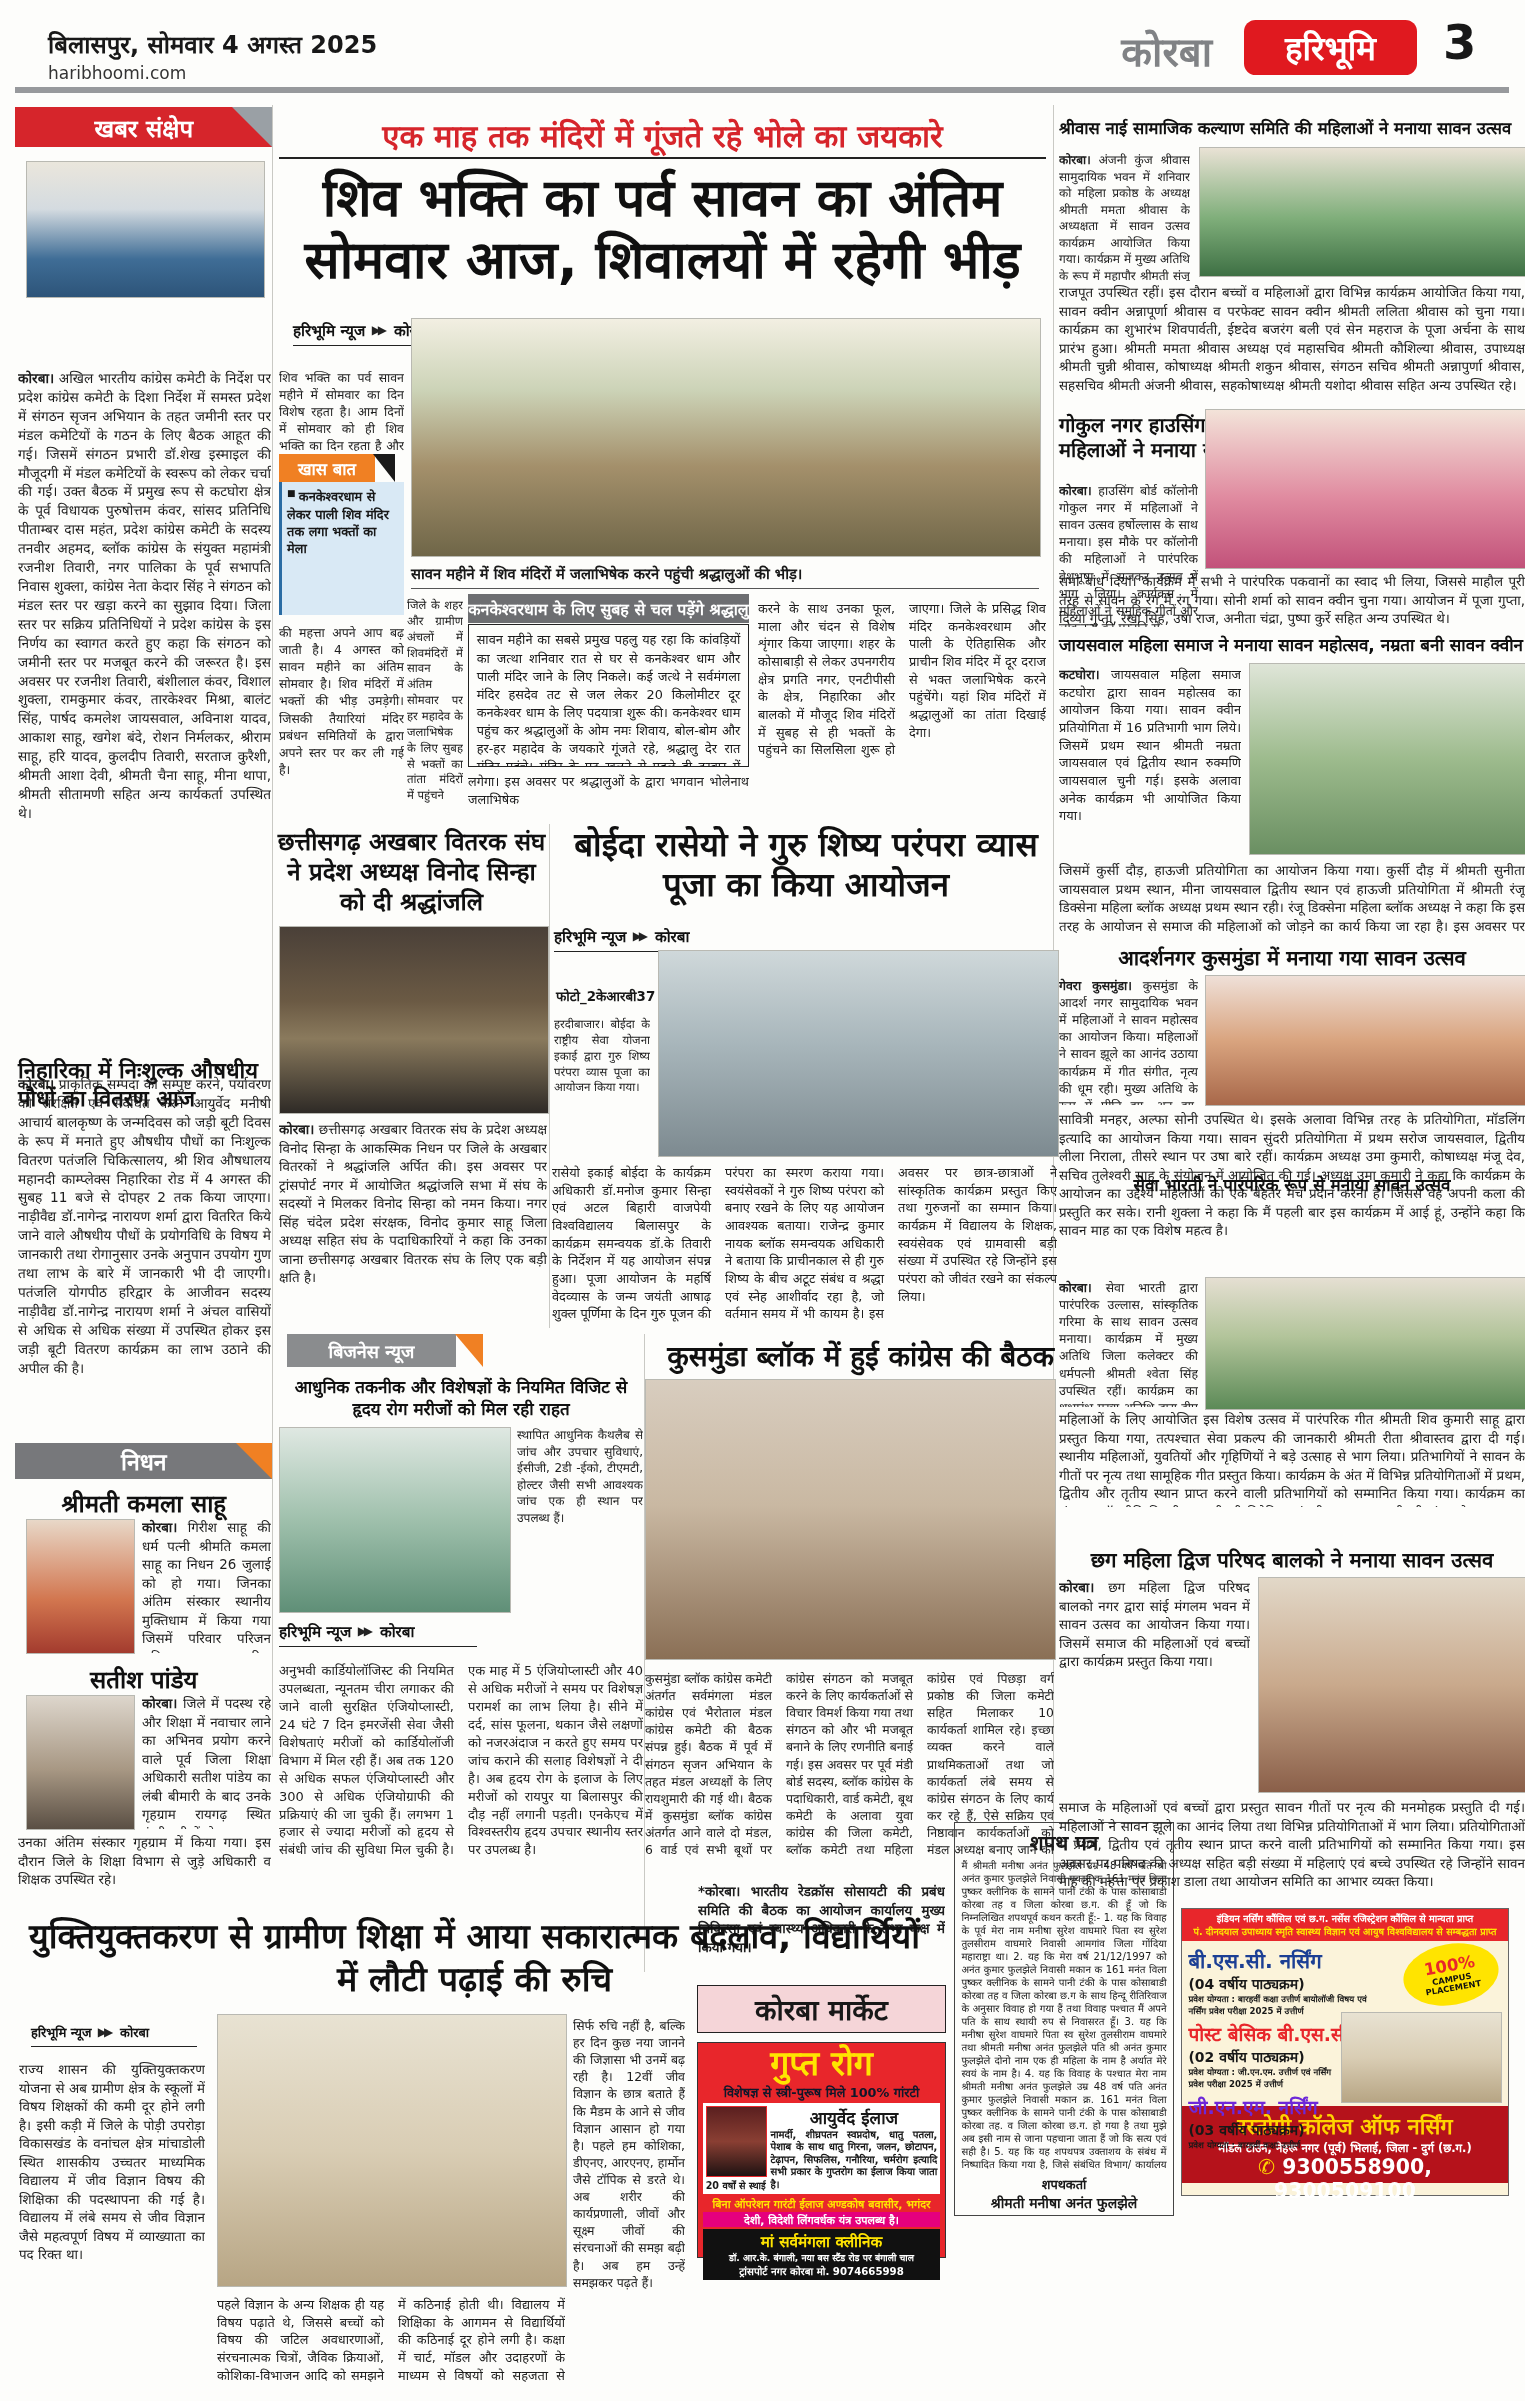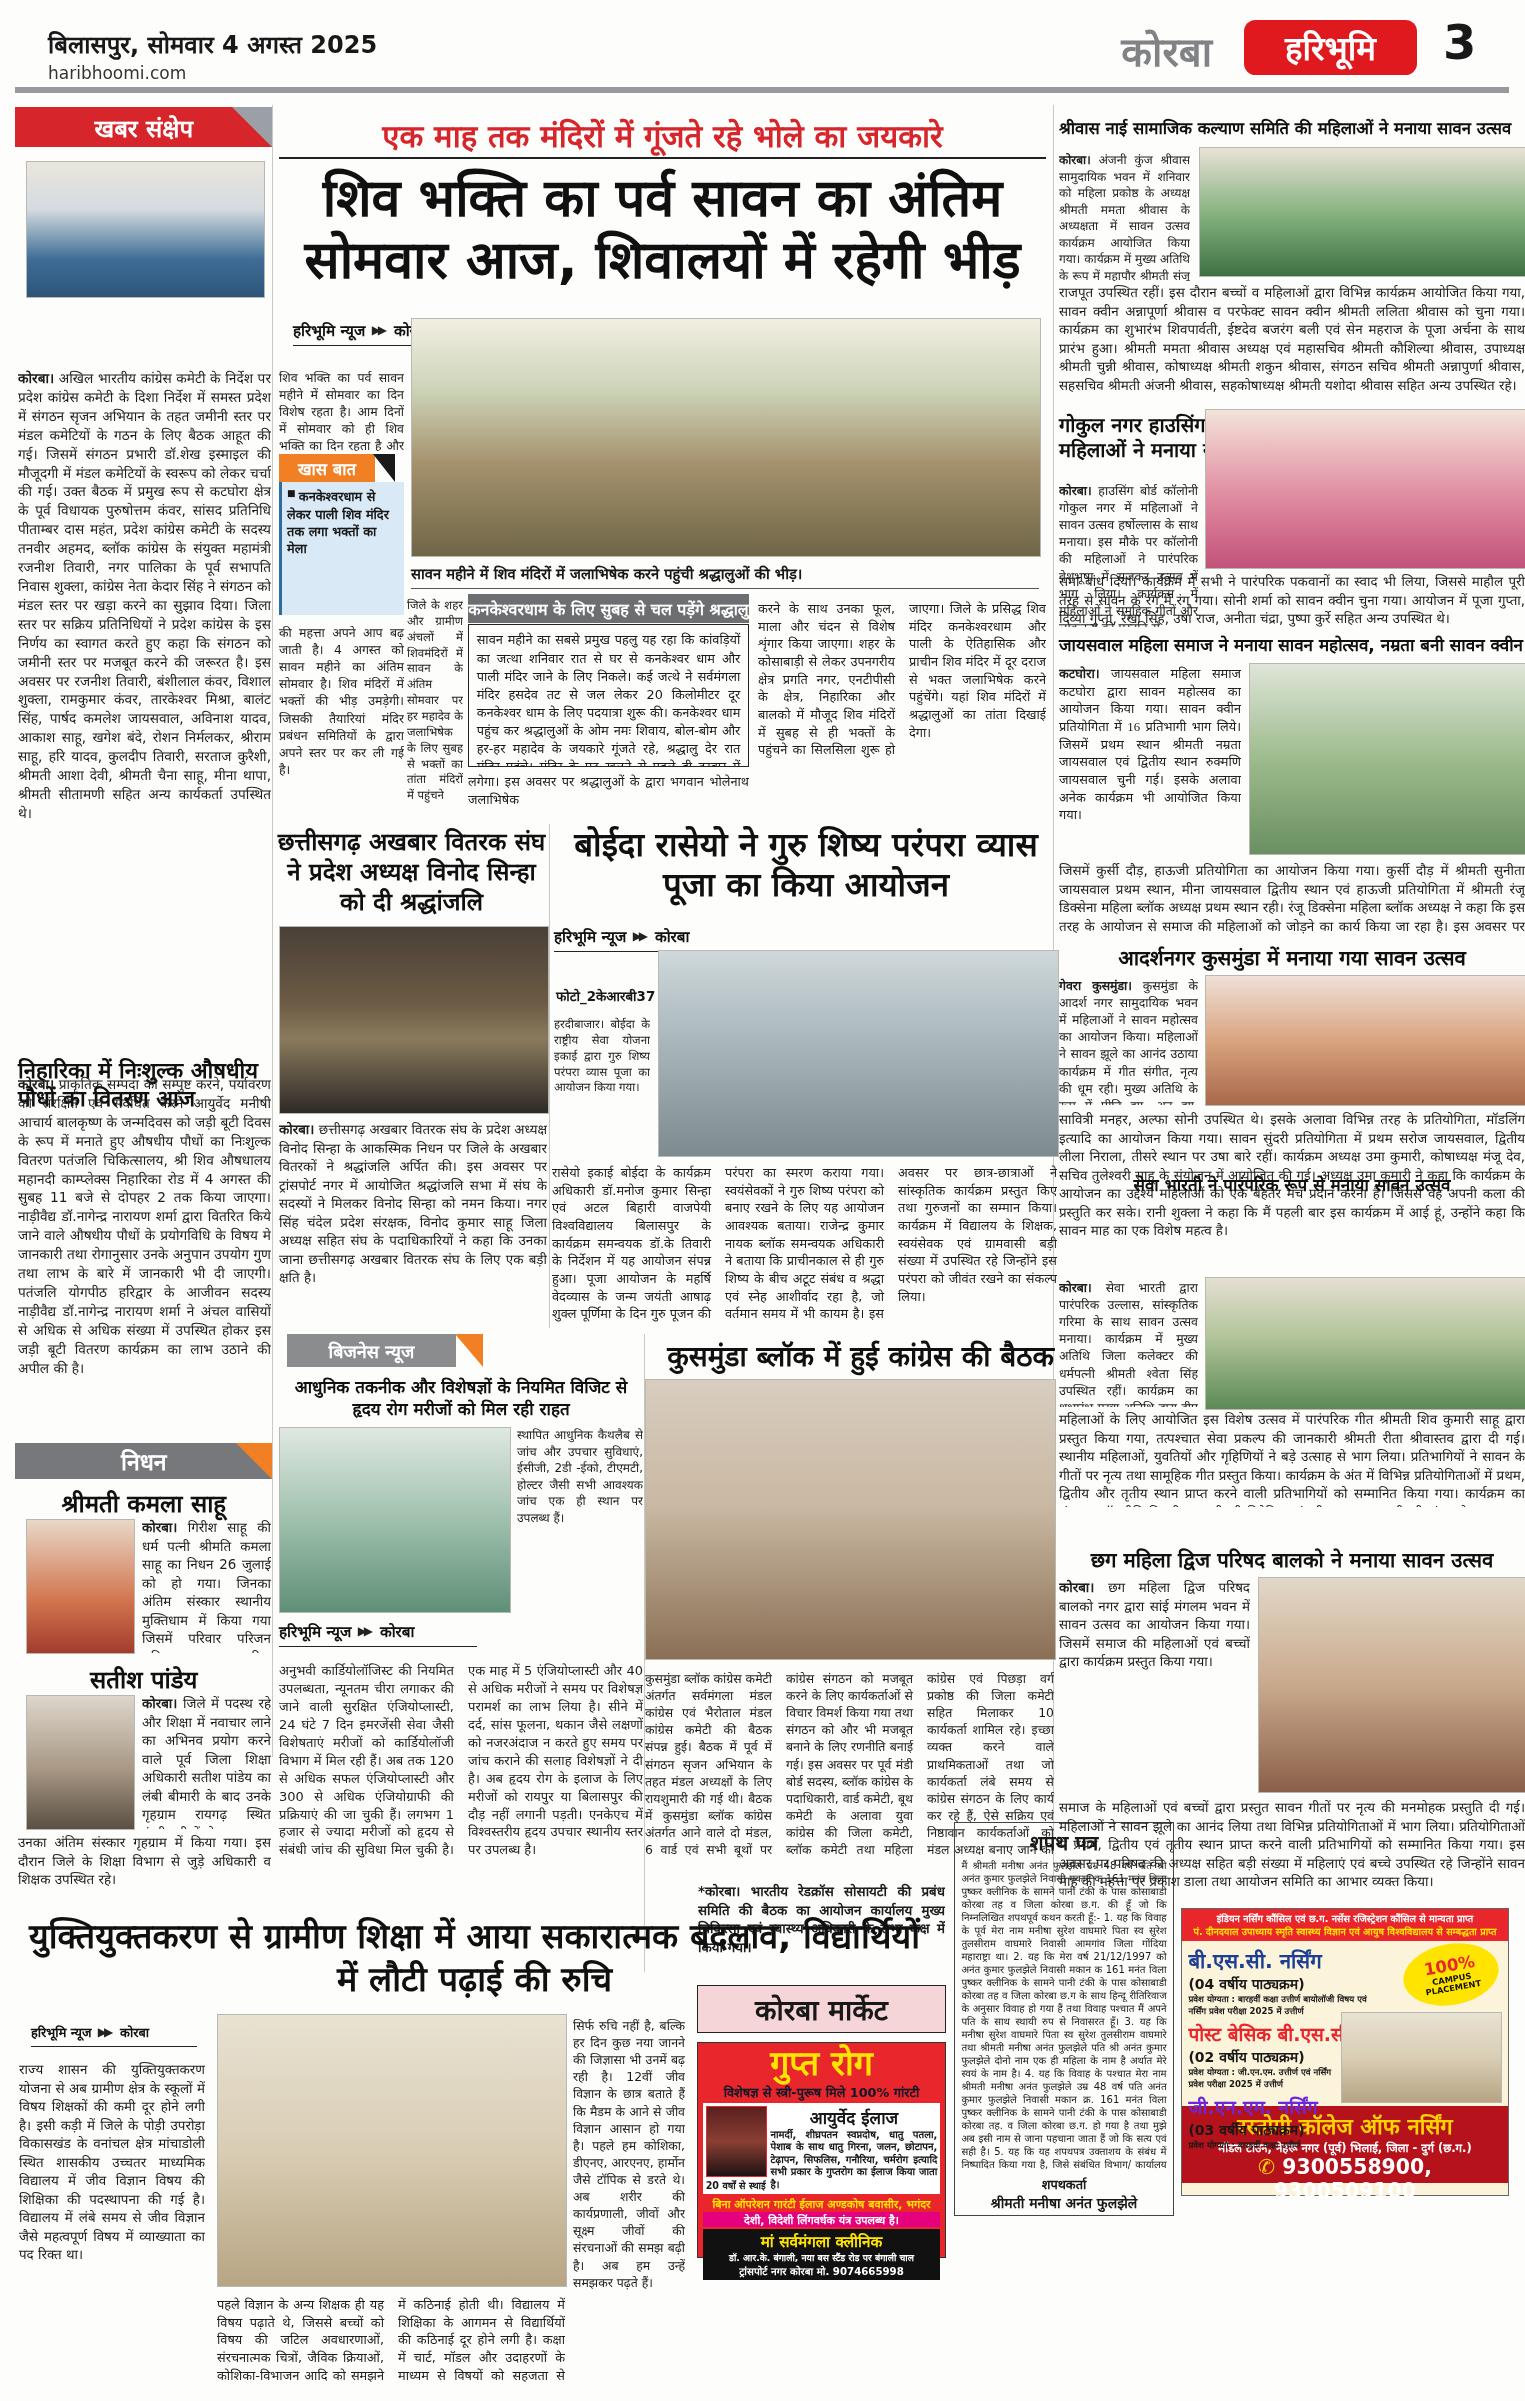--- a/index.html
+++ b/index.html
@@ -210,21 +210,21 @@
   <div class="ab body-txt clip" style="left:1059px;top:152px;width:131px;height:129px;font-size:12px;"><b class="dl">कोरबा।</b> <span>अंजनी कुंज श्रीवास सामुदायिक भवन में शनिवार को महिला प्रकोष्ठ के अध्यक्ष श्रीमती ममता श्रीवास के अध्यक्षता में सावन उत्सव कार्यक्रम आयोजित किया गया। कार्यक्रम में मुख्य अतिथि के रूप में महापौर श्रीमती संजू देवी</span></div>
   <div class="ph ph8" style="left:1199px;top:147px;width:325px;height:128px;"></div>
   <div class="ab body-txt clip" style="left:1059px;top:284px;width:466px;height:120px;font-size:13.4px;">राजपूत उपस्थित रहीं। इस दौरान बच्चों व महिलाओं द्वारा विभिन्न कार्यक्रम आयोजित किया गया, सावन क्वीन अन्नापूर्णा श्रीवास व परफेक्ट सावन क्वीन श्रीमती ललिता श्रीवास को चुना गया। कार्यक्रम का शुभारंभ शिवपार्वती, ईष्टदेव बजरंग बली एवं सेन महराज के पूजा अर्चना के साथ प्रारंभ हुआ। श्रीमती ममता श्रीवास अध्यक्ष एवं महासचिव श्रीमती कौशिल्या श्रीवास, उपाध्यक्ष श्रीमती चुन्नी श्रीवास, कोषाध्यक्ष श्रीमती शकुन श्रीवास, संगठन सचिव श्रीमती अन्नापुर्णा श्रीवास, सहसचिव श्रीमती अंजनी श्रीवास, सहकोषाध्यक्ष श्रीमती यशोदा श्रीवास सहित अन्य उपस्थित रहे।</div>
 
   <div class="ab hl" style="left:1059px;top:413px;width:284px;font-size:20px;line-height:1.25;">गोकुल नगर हाउसिंग बोर्ड कॉलोनी में महिलाओं ने मनाया सावन उत्सव</div>
   <div class="ph ph9" style="left:1205px;top:409px;width:319px;height:158px;"></div>
   <div class="ab body-txt clip" style="left:1059px;top:482px;width:139px;height:145px;font-size:12.4px;"><b class="dl">कोरबा।</b> <span>हाउसिंग बोर्ड कॉलोनी गोकुल नगर में महिलाओं ने सावन उत्सव हर्षोल्लास के साथ मनाया। इस मौके पर कॉलोनी की महिलाओं ने पारंपरिक वेशभूषा में सजकर उत्सव में भाग लिया। कार्यक्रम में महिलाओं ने समूहिक गीतों और लोकनृत्य की प्रस्तुति से</span></div>
   <div class="ab body-txt clip" style="left:1059px;top:573px;width:466px;height:55px;font-size:13.4px;">समां बांध दिया। कार्यक्रम में सभी ने पारंपरिक पकवानों का स्वाद भी लिया, जिससे माहौल पूरी तरह से सावन के रंग में रंग गया। सोनी शर्मा को सावन क्वीन चुना गया। आयोजन में पूजा गुप्ता, दिव्या गुप्ता, रेखा सिंह, उषा राज, अनीता चंद्रा, पुष्पा कुर्रे सहित अन्य उपस्थित थे।</div>
 
   <div class="ab hl" style="left:1059px;top:633px;width:466px;font-size:17px;">जायसवाल महिला समाज ने मनाया सावन महोत्सव, नम्रता बनी सावन क्वीन</div>
-  <div class="ab body-txt clip" style="left:1059px;top:666px;width:182px;height:190px;font-size:12.8px;font-family:Liberation Serif, serif;"><b class="dl">कटघोरा।</b> <span>जायसवाल महिला समाज कटघोरा द्वारा सावन महोत्सव का आयोजन किया गया। सावन क्वीन प्रतियोगिता में 16 प्रतिभागी भाग लिये। जिसमें प्रथम स्थान श्रीमती नम्रता जायसवाल एवं द्वितीय स्थान रुक्मणि जायसवाल चुनी गई। इसके अलावा अनेक कार्यक्रम भी आयोजित किया गया।</span></div>
+  <div class="ab body-txt clip" style="left:1059px;top:666px;width:182px;height:190px;font-size:12.8px;"><b class="dl">कटघोरा।</b> <span>जायसवाल महिला समाज कटघोरा द्वारा सावन महोत्सव का आयोजन किया गया। सावन क्वीन प्रतियोगिता में 16 प्रतिभागी भाग लिये। जिसमें प्रथम स्थान श्रीमती नम्रता जायसवाल एवं द्वितीय स्थान रुक्मणि जायसवाल चुनी गई। इसके अलावा अनेक कार्यक्रम भी आयोजित किया गया।</span></div>
   <div class="ph ph10" style="left:1249px;top:663px;width:276px;height:190px;"></div>
   <div class="ab body-txt clip" style="left:1059px;top:862px;width:466px;height:75px;font-size:13.4px;">जिसमें कुर्सी दौड़, हाऊजी प्रतियोगिता का आयोजन किया गया। कुर्सी दौड़ में श्रीमती सुनीता जायसवाल प्रथम स्थान, मीना जायसवाल द्वितीय स्थान एवं हाऊजी प्रतियोगिता में श्रीमती रंजू डिक्सेना महिला ब्लॉक अध्यक्ष प्रथम स्थान रही। रंजू डिक्सेना महिला ब्लॉक अध्यक्ष ने कहा कि इस तरह के आयोजन से समाज की महिलाओं को जोड़ने का कार्य किया जा रहा है। इस अवसर पर श्रीमती कुसुम जायसवाल, मीना जायसवाल, भावना जायसवाल, अर्चना डिक्सेना, रुक्मणि जायसवाल, रश्मि डिक्सेना, रंजू डिक्सेना एवं अन्य महिलाएं उपस्थित रहीं।</div>
 
   <div class="ab hl c" style="left:1059px;top:943px;width:466px;font-size:20.4px;">आदर्शनगर कुसमुंडा में मनाया गया सावन उत्सव</div>
   <div class="ab body-txt clip" style="left:1059px;top:977px;width:139px;height:128px;font-size:12.4px;"><b class="dl">गेवरा कुसमुंडा।</b> <span>कुसमुंडा के आदर्श नगर सामुदायिक भवन में महिलाओं ने सावन महोत्सव का आयोजन किया। महिलाओं ने सावन झूले का आनंद उठाया कार्यक्रम में गीत संगीत, नृत्य की धूम रही। मुख्य अतिथि के रूप में प्रीति झा, अनु झा, आरती राठौर, नीलम कुकरेजा, रानी शुक्ला, माला राय,</span></div>
   <div class="ph ph11" style="left:1205px;top:975px;width:319px;height:129px;"></div>
   <div class="ab body-txt clip" style="left:1059px;top:1111px;width:466px;height:125px;font-size:13.4px;">सावित्री मनहर, अल्फा सोनी उपस्थित थे। इसके अलावा विभिन्न तरह के प्रतियोगिता, मॉडलिंग इत्यादि का आयोजन किया गया। सावन सुंदरी प्रतियोगिता में प्रथम सरोज जायसवाल, द्वितीय लीला निराला, तीसरे स्थान पर उषा बारे रहीं। कार्यक्रम अध्यक्ष उमा कुमारी, कोषाध्यक्ष मंजू देव, सचिव तुलेश्वरी साहू के संयोजन में आयोजित की गई। अध्यक्ष उमा कुमारी ने कहा कि कार्यक्रम के आयोजन का उद्देश्य महिलाओं को एक बेहतर मंच प्रदान करना है। जिससे वह अपनी कला की प्रस्तुति कर सके। रानी शुक्ला ने कहा कि मैं पहली बार इस कार्यक्रम में आई हूं, उन्होंने कहा कि सावन माह का एक विशेष महत्व है।</div>
 
   <div class="ab hl c" style="left:1059px;top:1173px;width:466px;font-size:17px;">सेवा भारती ने पारंपरिक रूप से मनाया सावन उत्सव</div>
   <div class="ab body-txt clip" style="left:1059px;top:1279px;width:139px;height:128px;font-size:12.4px;"><b class="dl">कोरबा।</b> <span>सेवा भारती द्वारा पारंपरिक उल्लास, सांस्कृतिक गरिमा के साथ सावन उत्सव मनाया। कार्यक्रम में मुख्य अतिथि जिला कलेक्टर की धर्मपत्नी श्रीमती श्वेता सिंह उपस्थित रहीं। कार्यक्रम का शुभारंभ मुख्य अतिथि द्वारा दीप प्रज्वलन एवं श्रीमती रेखा सिंह द्वारा गणपति वंदना से किया गया।</span></div>

